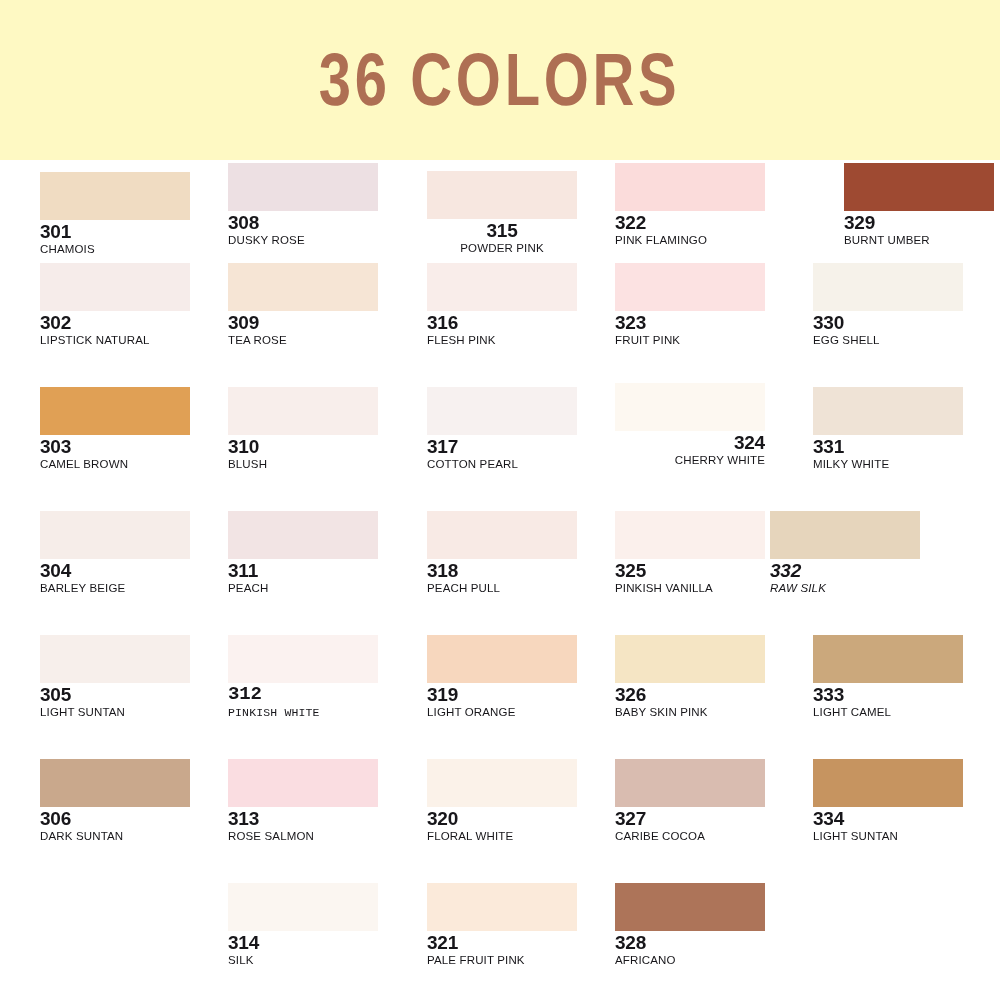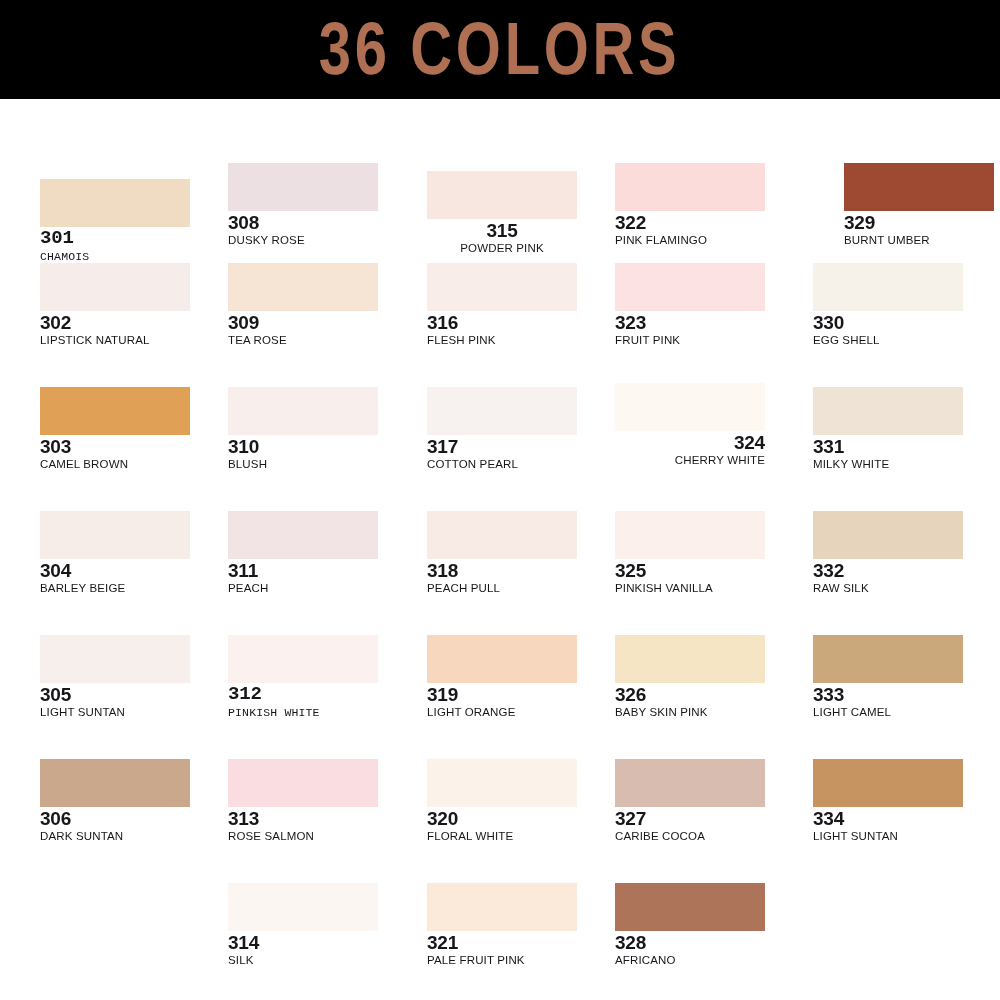--- a/index.html
+++ b/index.html
@@ -19,22 +19,22 @@
     height: 1000px;
     background: #ffffff;
   }
 
   
   .banner {
     position: absolute;
     left: 0;
     top: 0;
     width: 1000px;
-    height: 99px;
-    background: #000000;
+    height: 160px;
+    background: #fef9c3;
     display: flex;
     align-items: center;
     justify-content: center;
   }
 
   .banner-title {
     font-family: "Liberation Sans", "DejaVu Sans", sans-serif;
     font-size: 63px;
     font-weight: 700;
     letter-spacing: 4px;
@@ -89,21 +89,21 @@
 </head>
 <body>
 
 <div id="root">
 
   <div class="banner">
     <div class="banner-title">36 COLORS</div>
   </div>
 
   <div class="grid">
-      <div class="swatch-cell" style="left: 0px; top: 16px; font-family: Liberation Mono, monospace;">
+      <div class="swatch-cell" style="left: 0px; top: 9px;">
         <div class="swatch-chip" style="background: rgb(240, 220, 194);"></div>
         <div class="swatch-code">301</div>
         <div class="swatch-name">CHAMOIS</div>
       </div>
       <div class="swatch-cell" style="left: 0px; top: 100px;">
         <div class="swatch-chip" style="background: rgb(246, 236, 234);"></div>
         <div class="swatch-code">302</div>
         <div class="swatch-name">LIPSTICK NATURAL</div>
       </div>
       <div class="swatch-cell" style="left: 0px; top: 224px;">
@@ -239,21 +239,21 @@
       <div class="swatch-cell" style="left: 773px; top: 100px;">
         <div class="swatch-chip" style="background: rgb(246, 242, 234);"></div>
         <div class="swatch-code">330</div>
         <div class="swatch-name">EGG SHELL</div>
       </div>
       <div class="swatch-cell" style="left: 773px; top: 224px;">
         <div class="swatch-chip" style="background: rgb(239, 227, 214);"></div>
         <div class="swatch-code">331</div>
         <div class="swatch-name">MILKY WHITE</div>
       </div>
-      <div class="swatch-cell" style="left: 773px; top: 348px;">
+      <div class="swatch-cell" style="left: 730px; top: 348px; font-style: italic;">
         <div class="swatch-chip" style="background: rgb(230, 213, 188);"></div>
         <div class="swatch-code">332</div>
         <div class="swatch-name">RAW SILK</div>
       </div>
       <div class="swatch-cell" style="left: 773px; top: 472px;">
         <div class="swatch-chip" style="background: rgb(203, 168, 124);"></div>
         <div class="swatch-code">333</div>
         <div class="swatch-name">LIGHT CAMEL</div>
       </div>
       <div class="swatch-cell" style="left: 773px; top: 596px;">

